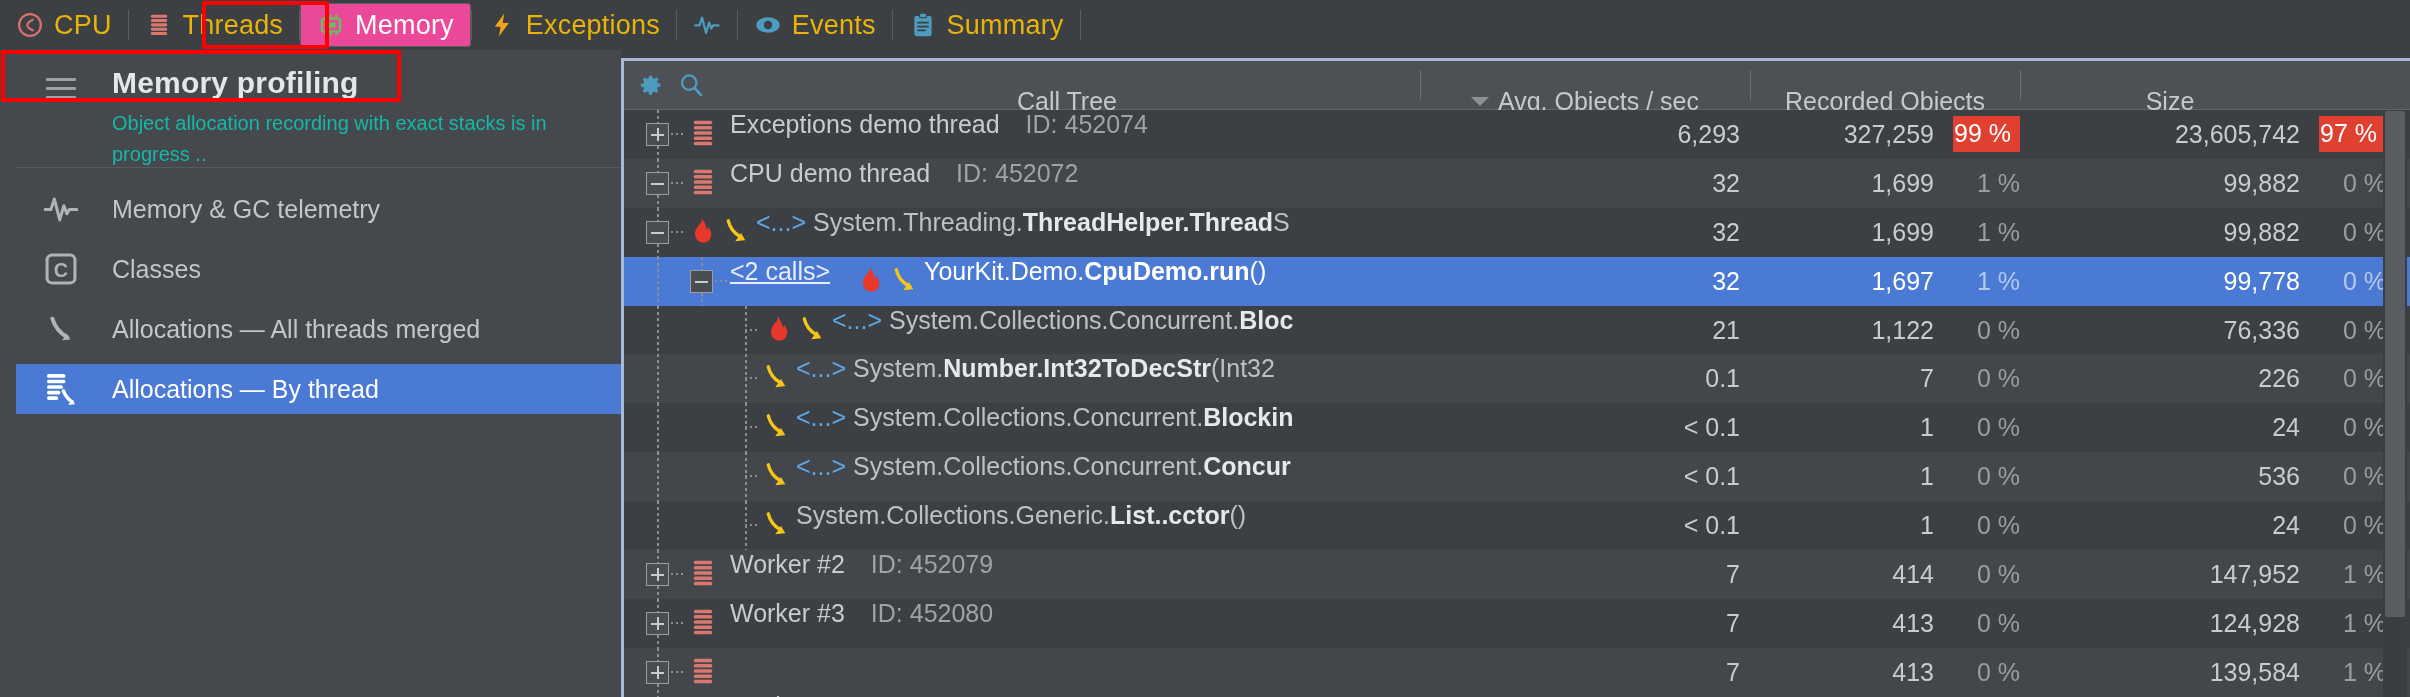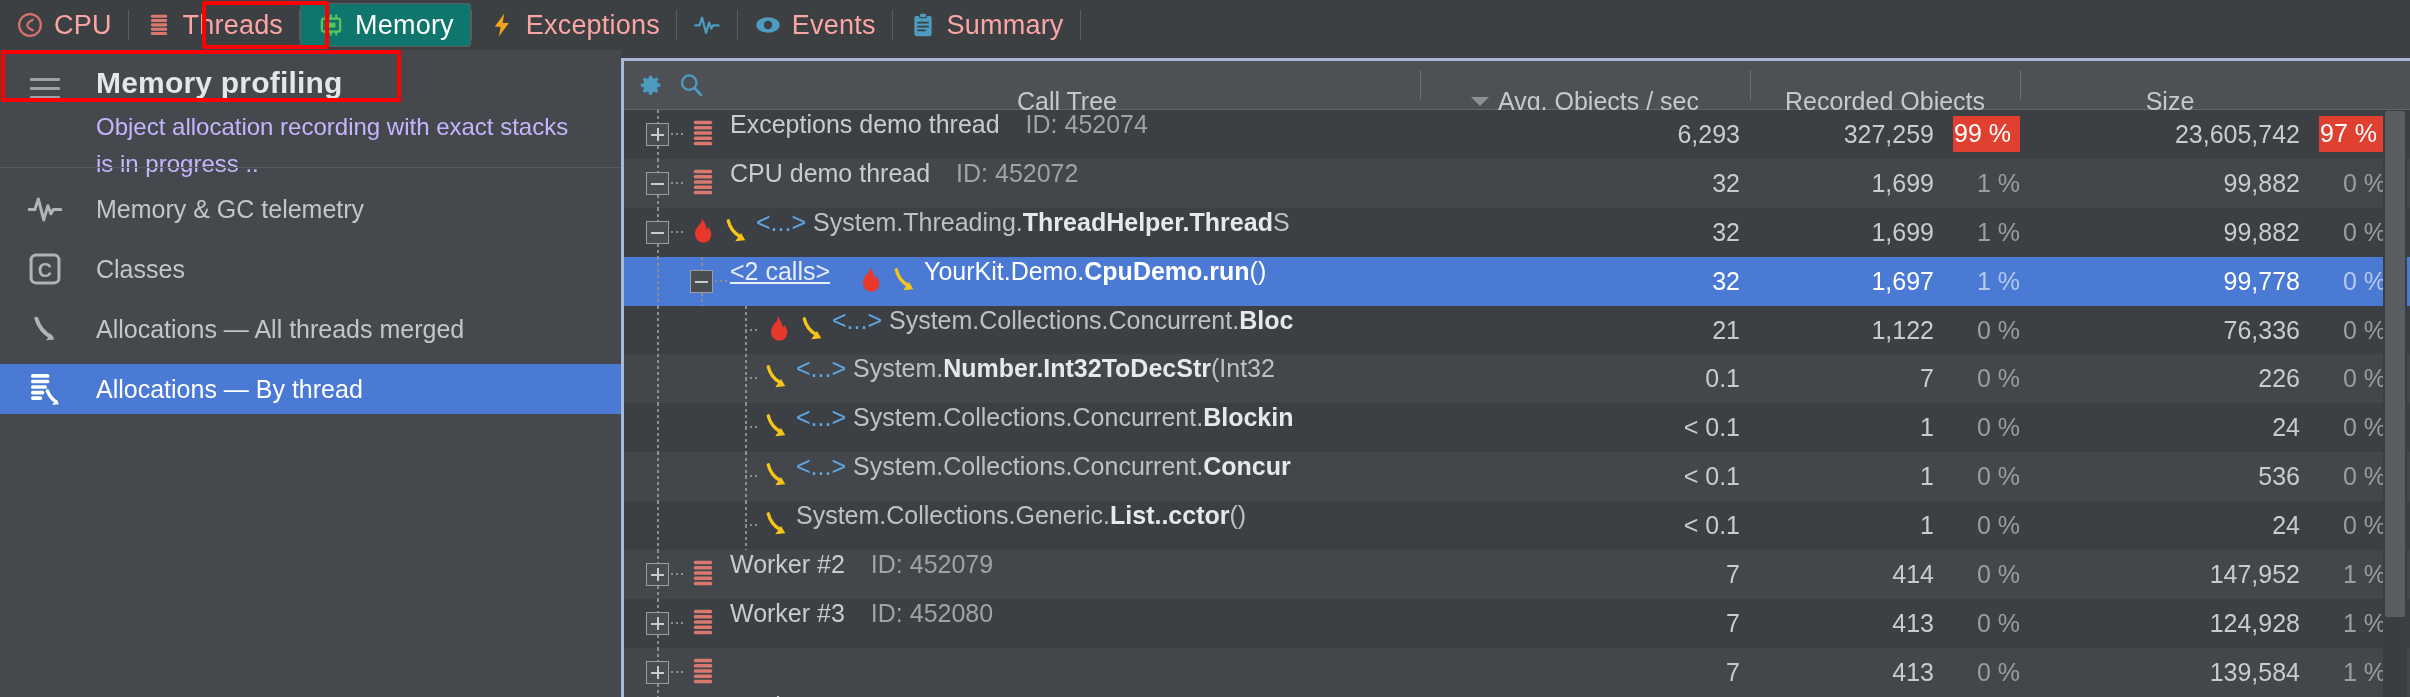--- a/index.html
+++ b/index.html
@@ -13,56 +13,57 @@
 
   
   #tabbar {
     position: absolute; left: 0; top: 0; width: 2410px; height: 50px;
     background: #3c4043;
     display: flex; align-items: center;
   }
   .tab {
     display: flex; align-items: center; gap: 10px;
     height: 44px; padding: 0 16px;
-    color: #fca5a5; font-size: 27px; letter-spacing: .2px;
+    color: #eab308; font-size: 27px; letter-spacing: .2px;
     white-space: nowrap;
   }
   .tab.active {
-    background: #0f766e;
+    background: #ec4899;
     border: 1px solid #5a5e62;
     border-radius: 3px;
     color: #ffffff;
   }
   .tabsep { width: 1px; height: 30px; background: #585c60; }
   .tabicon { width: 28px; height: 28px; display: block; flex: 0 0 auto; }
 
   
   #memory-hl {
     position: absolute; left: 202px; top: 1px; width: 127px; height: 48px;
     border: 4px solid #ff0000; border-radius: 2px;
     pointer-events: none;
   }
 
   
   #sidebar {
     position: absolute; left: 0; top: 50px; width: 621px; height: 647px;
     background: #45494d;
+    padding-left: 16px;
   }
   #sb-head { padding: 22px 0 0 0; position: relative; height: 118px; }
   #hamburger { position: absolute; left: 30px; top: 28px; width: 30px; height: 20px; }
   #hamburger span {
     display: block; height: 3px; background: #9da1a5; margin-bottom: 6px; border-radius: 1px;
   }
   #sb-title {
     position: absolute; left: 96px; top: 16px;
     font-size: 30px; font-weight: bold; color: #e4e6e8; letter-spacing: .2px;
   }
   #sb-sub {
     position: absolute; left: 96px; top: 58px; width: 480px;
-    font-size: 24px; color: #c4b5fd; line-height: 1.55;
+    font-size: 20px; color: #14b8a6; line-height: 1.55;
   }
   #sb-div { position: absolute; left: 0; top: 117px; width: 621px; height: 1px; background: #555a5e; }
 
   .sbitem {
     position: relative; height: 50px;
     display: flex; align-items: center;
     color: #c3c6c9; font-size: 25px;
   }
   .sbitem .sbicon { position: absolute; left: 26px; width: 38px; height: 38px; top: 6px; }
   .sbitem .sblabel { margin-left: 96px; white-space: nowrap; }

